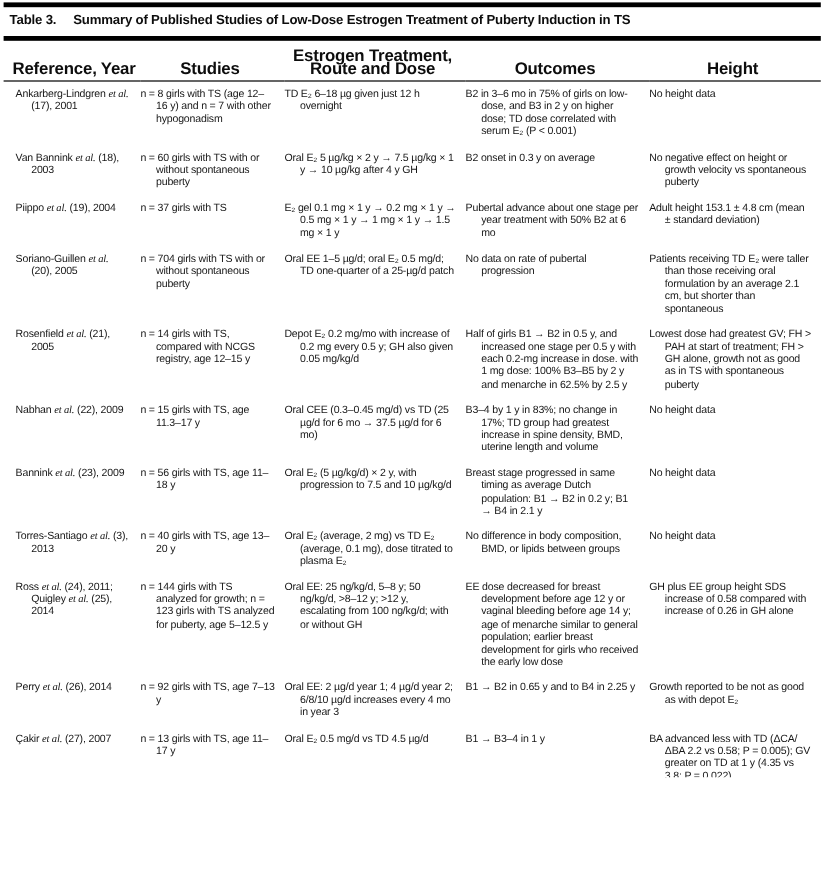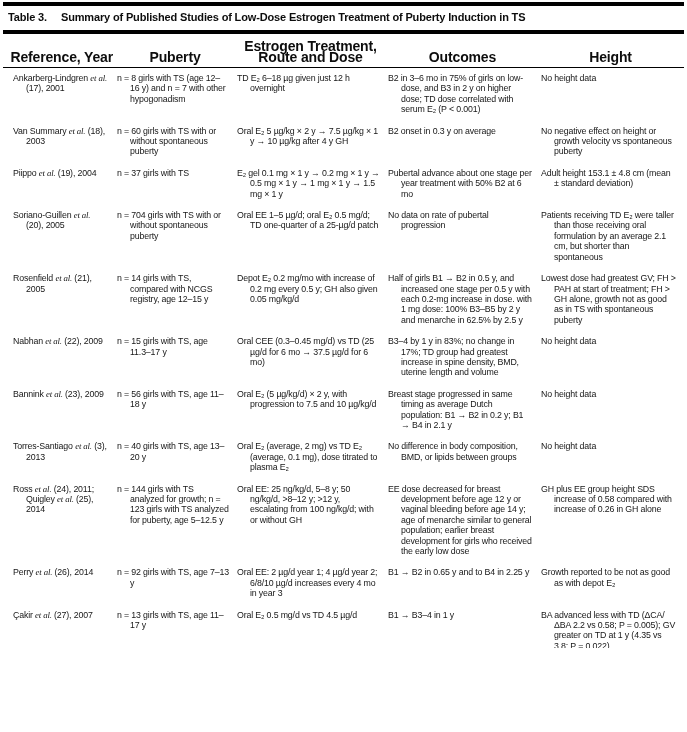--- a/index.html
+++ b/index.html
@@ -79,21 +79,21 @@
     <colgroup>
       <col style="width:114px">
       <col style="width:120px">
       <col style="width:151px">
       <col style="width:153px">
       <col style="width:143px">
     </colgroup>
     <thead>
       <tr>
         <th class="left">Reference, Year</th>
-        <th>Puberty</th>
+        <th>Studies</th>
         <th>Estrogen Treatment,
 Route and Dose</th>
         <th>Outcomes</th>
         <th>Height</th>
       </tr>
     </thead>
     <tbody>
         <tr>
     <td class="cell c-ref">
             <span class="hang"><span>Ankarberg-Lindgren </span><i>et al.</i><span> (17), 2001</span></span>
@@ -106,21 +106,21 @@
           </td>
     <td class="cell c-out">
             <span class="hang">B2 in 3–6 mo in 75% of girls on low-dose, and B3 in 2 y on higher dose; TD dose correlated with serum E₂ (P &lt; 0.001)</span>
           </td>
     <td class="cell c-hgt">
             <span class="hang">No height data</span>
           </td>
   </tr>
         <tr>
     <td class="cell c-ref">
-            <span class="hang"><span>Van Summary </span><i>et al.</i><span> (18), 2003</span></span>
+            <span class="hang"><span>Van Bannink </span><i>et al.</i><span> (18), 2003</span></span>
           </td>
     <td class="cell c-sub">
             <span class="hang">n = 60 girls with TS with or without spontaneous puberty</span>
           </td>
     <td class="cell c-trt">
             <span class="hang">Oral E₂ 5 µg/kg × 2 y → 7.5 µg/kg × 1 y → 10 µg/kg after 4 y GH</span>
           </td>
     <td class="cell c-out">
             <span class="hang">B2 onset in 0.3 y on average</span>
           </td>

